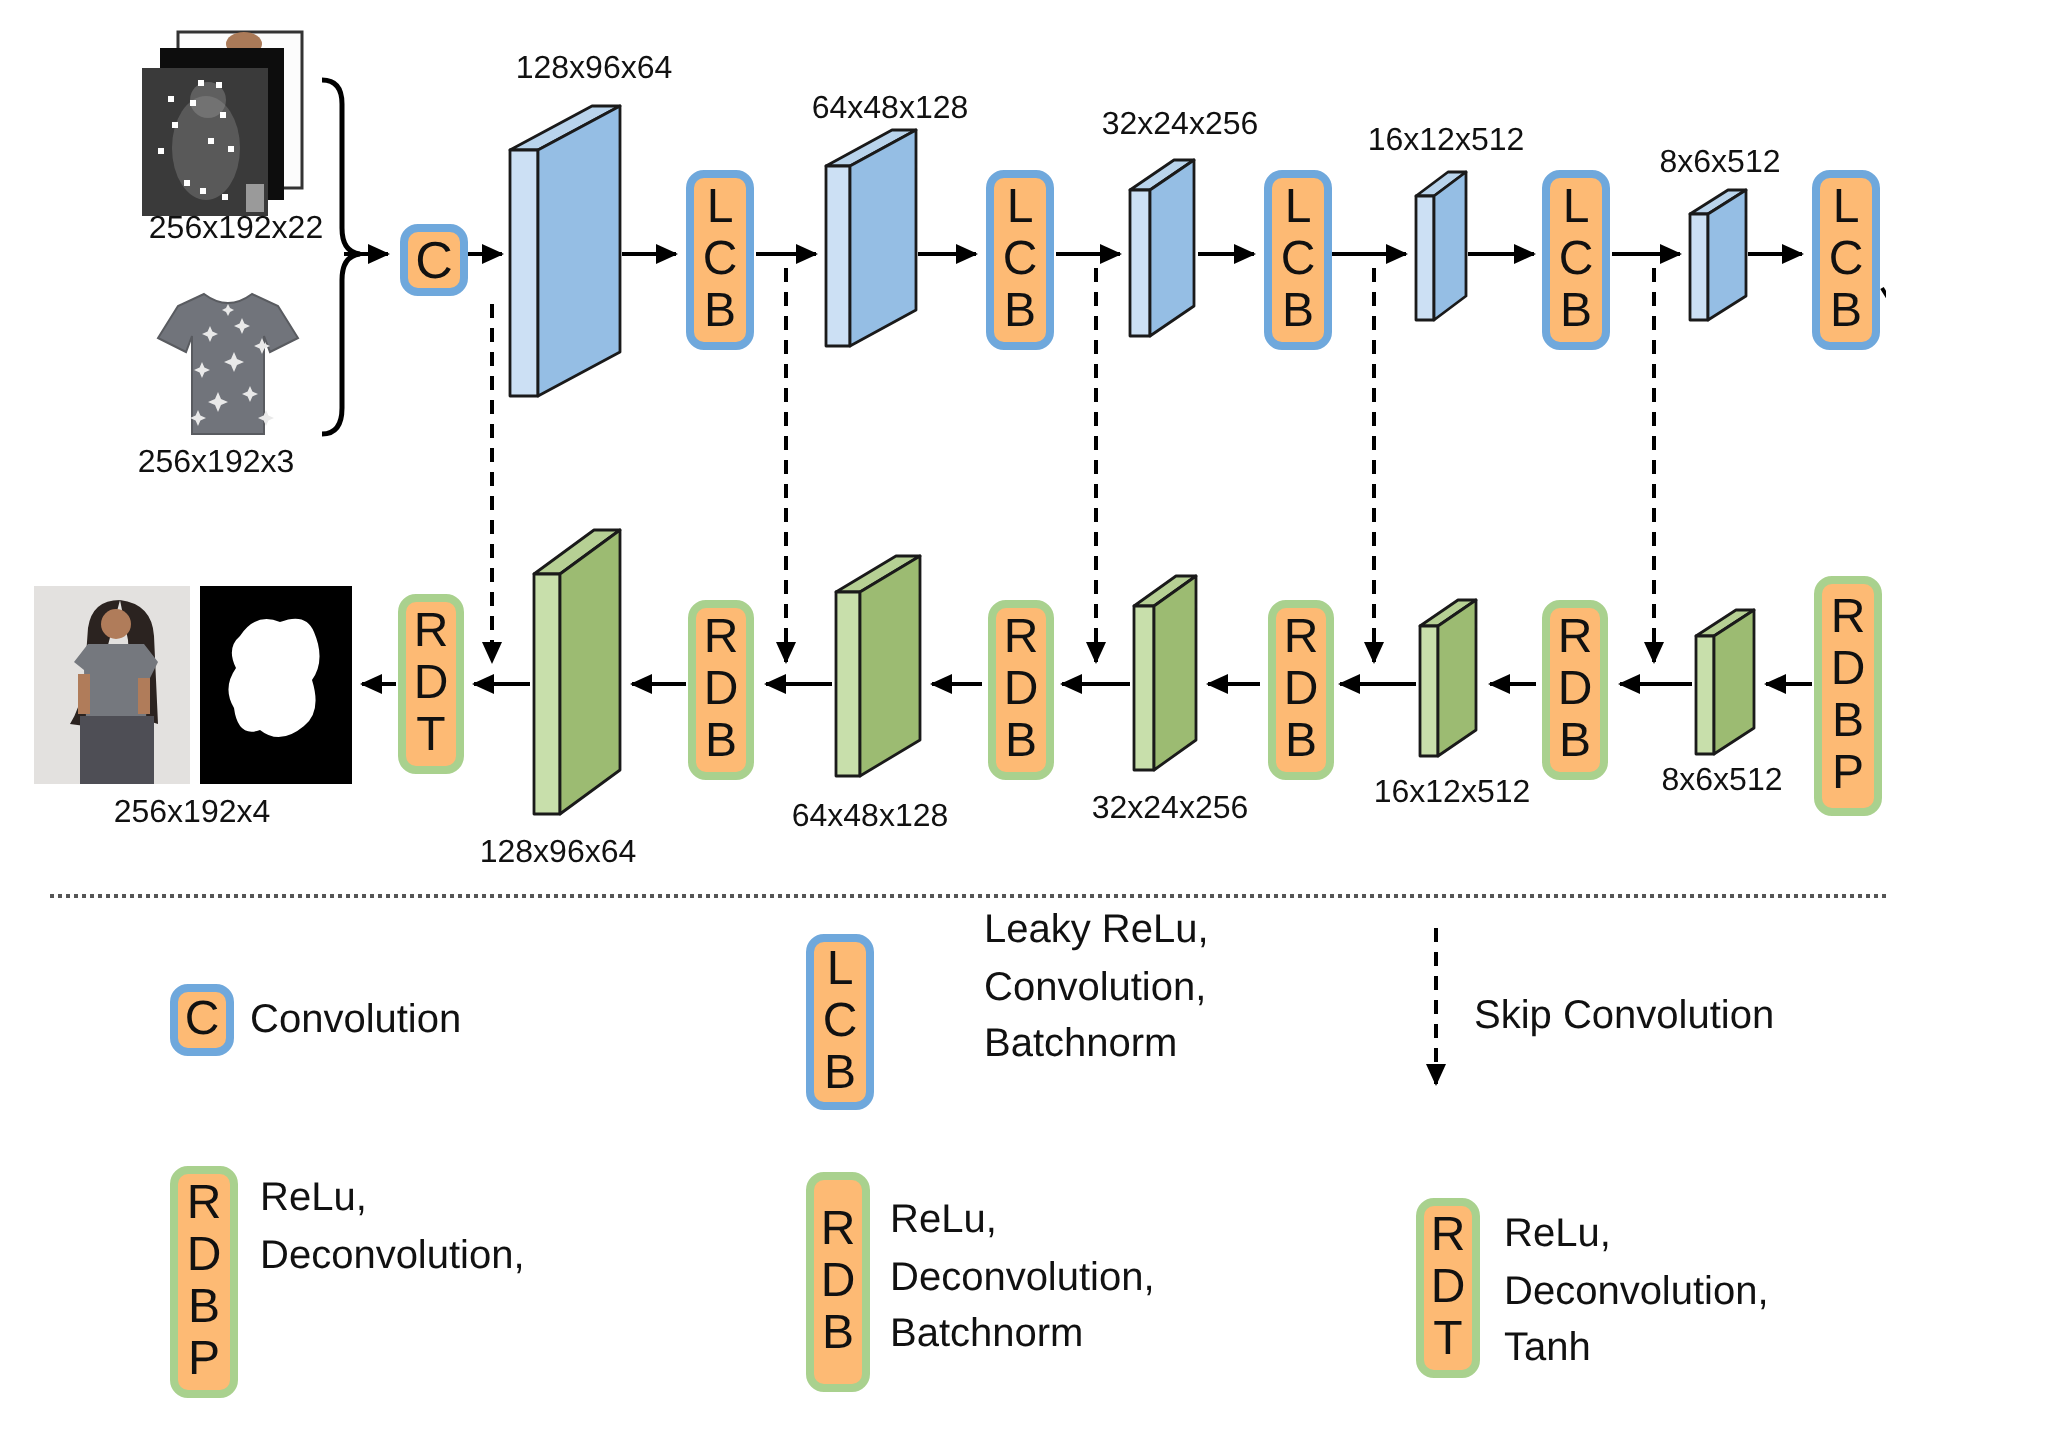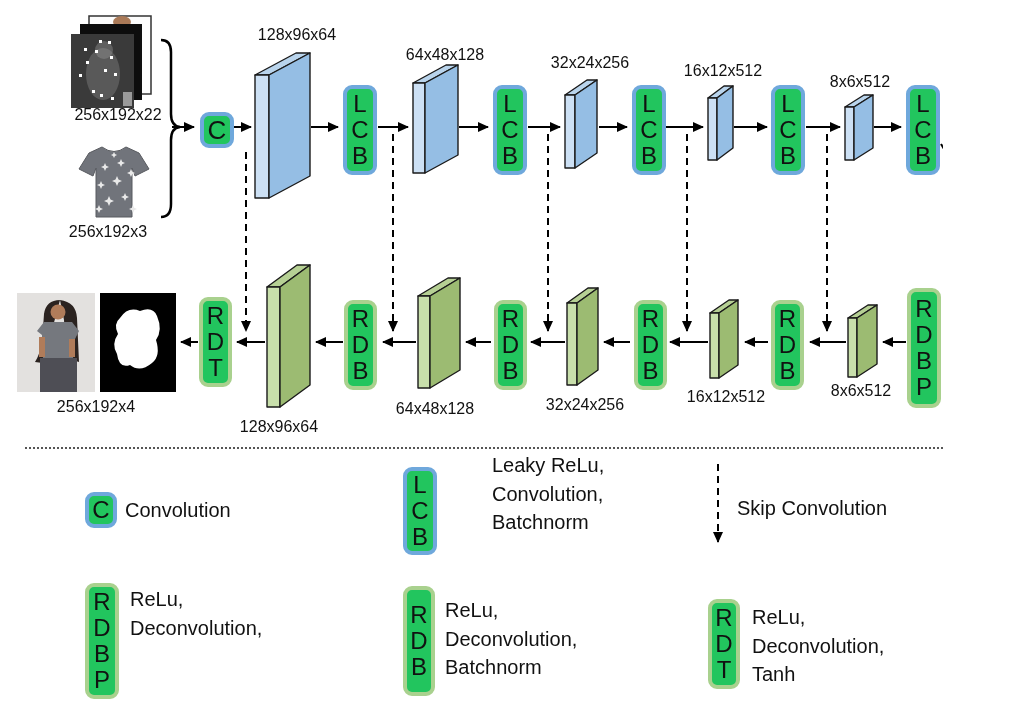--- a/index.html
+++ b/index.html
@@ -7,21 +7,21 @@
     position:relative; width:943px; height:718px; background:#fff;
     font-family:"Liberation Sans", sans-serif; color:#111; overflow:hidden;
   }
   svg.layer { position:absolute; left:0; top:0; }
   .dim {
     position:absolute; font-size:16px; white-space:nowrap;
     transform:translateX(-50%); color:#111;
   }
   .dim.ralign { transform:translate(-100%,-50%);margin-left:31px; }
   .block {
-    position:absolute; background:#22c55e; border-radius:9px;
+    position:absolute; background:#fdba74; border-radius:9px;
     display:flex; align-items:center; 
     box-sizing:border-box;
   }
   .block.blue  { border:4px solid #6fa8dc; }
   .block.green { border:4px solid #a9d18e; }
   .vtext {
     width:1.12em; font-size:24px; line-height:26px; text-align:center;
     word-break:break-all; color:#111;
   }
   .big-letter { font-size:26px; }

